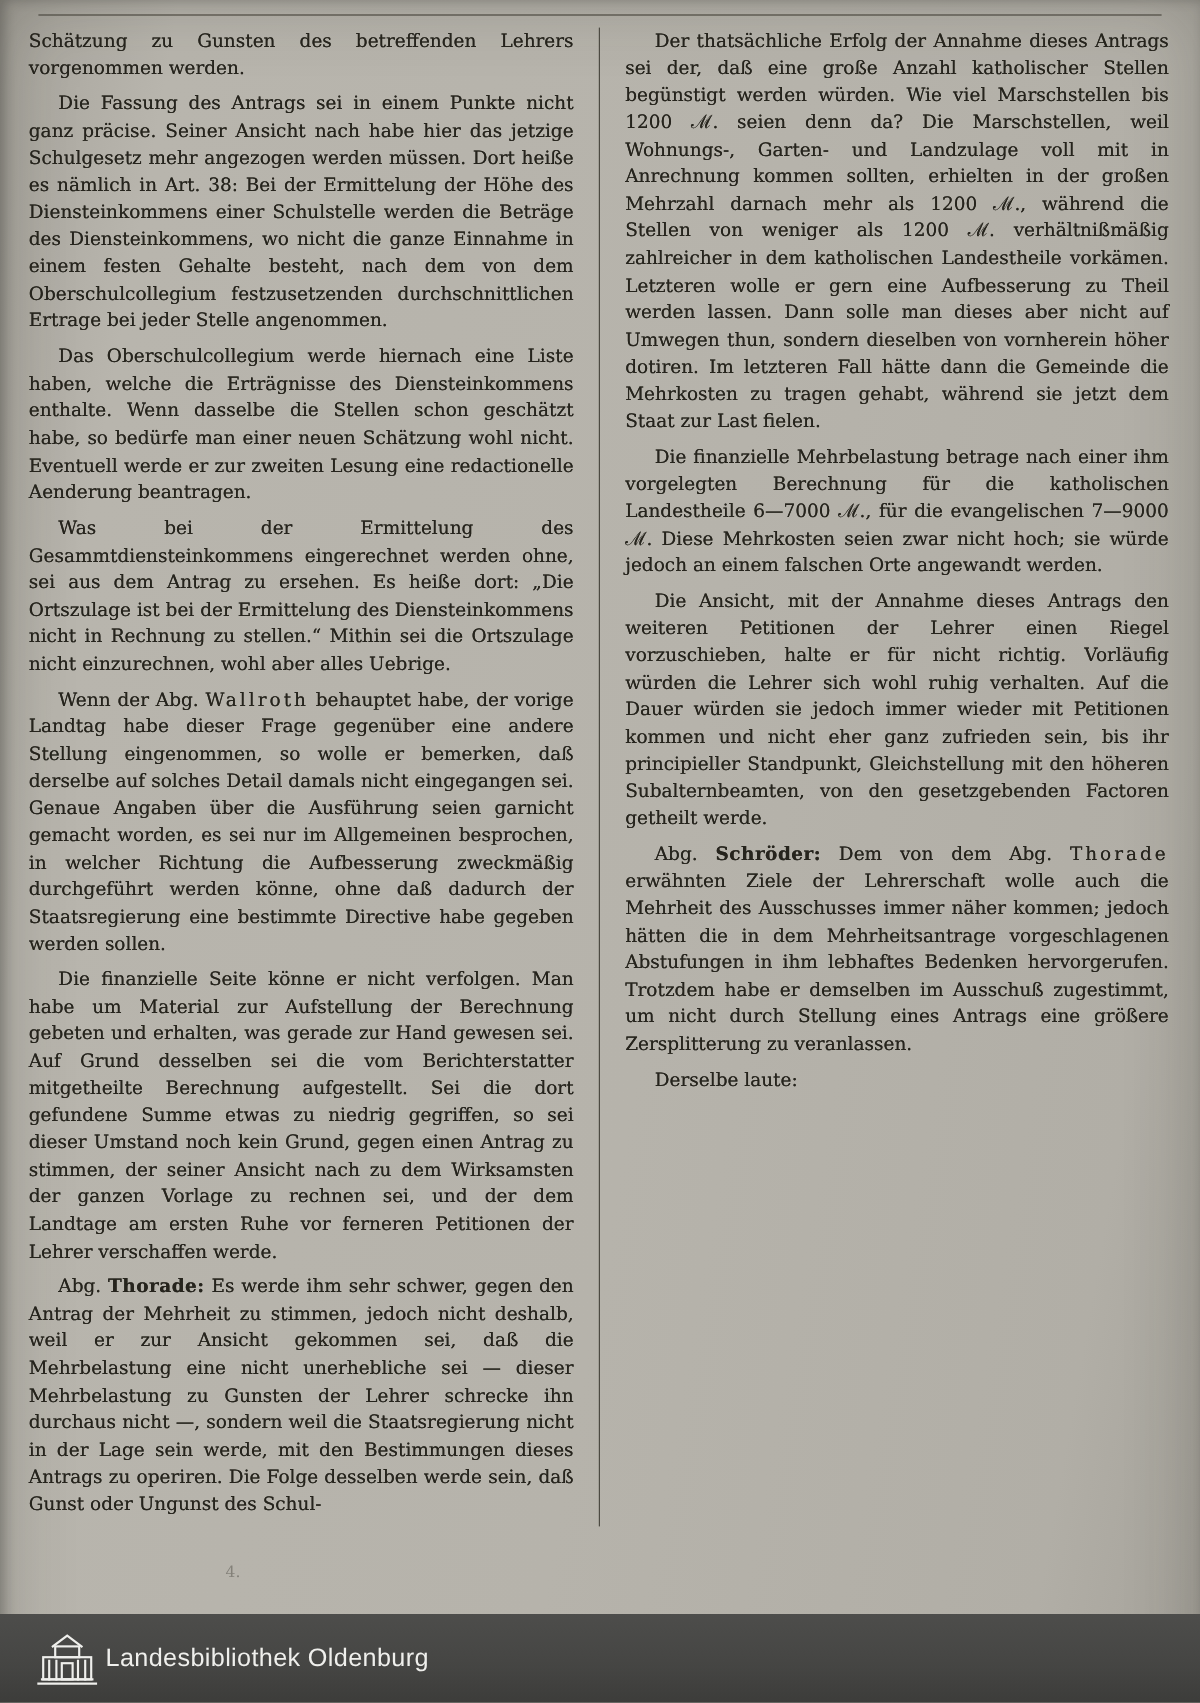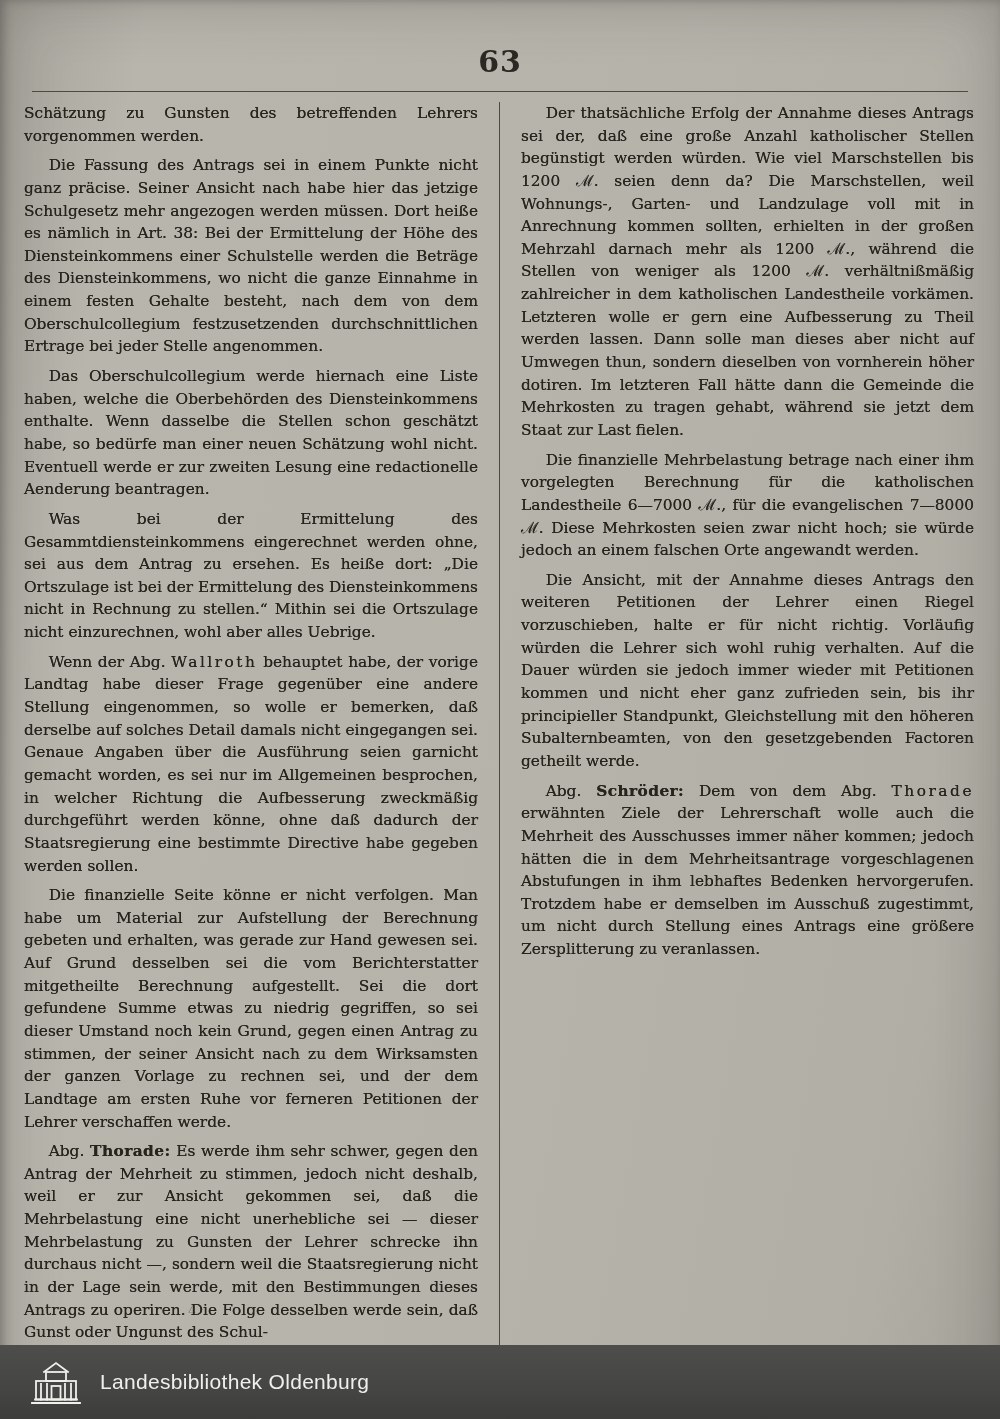--- a/index.html
+++ b/index.html
@@ -49,56 +49,56 @@
   .spaced-name{letter-spacing:2.5px;}
   .sheet-signature{
     position:absolute;left:188px;top:1303px;
     font-size:13px;opacity:.35;
   }
   .footer-bar{
     position:absolute;left:0;right:0;bottom:0;
     height:74px;
     background:linear-gradient(180deg,#4d4d4b 0%,#454543 60%,#3c3c3a 100%);
     display:flex;align-items:center;
-    padding-left:28px;gap:16px;
+    padding-left:28px;gap:4px;
     box-sizing:border-box;
   }
   .logo-box{width:56px;height:56px;flex:0 0 auto;display:flex;align-items:center;justify-content:center;}
   .library-name{
     font-family:"Liberation Sans", sans-serif;
     font-size:21px;
     color:#efefec;
     letter-spacing:.3px;
   }
 </style>
 </head>
 <body>
 
 <div class="page">
 
-  <div class="page-number">63</div>
   <div class="head-rule"></div>
 
   <div class="columns">
 
     <div class="col col-left">
       <p class="para noindent"><span>Schätzung zu Gunsten des betreffenden Lehrers vorgenommen werden.</span></p>
       <p class="para indent"><span>Die Fassung des Antrags sei in einem Punkte nicht ganz präcise. Seiner Ansicht nach habe hier das jetzige Schulgesetz mehr angezogen werden müssen. Dort heiße es nämlich in Art. 38: Bei der Ermittelung der Höhe des Diensteinkommens einer Schulstelle werden die Beträge des Diensteinkommens, wo nicht die ganze Einnahme in einem festen Gehalte besteht, nach dem von dem Oberschulcollegium festzusetzenden durchschnittlichen Ertrage bei jeder Stelle angenommen.</span></p>
-      <p class="para indent"><span>Das Oberschulcollegium werde hiernach eine Liste haben, welche die Oberbehörden des Diensteinkommens enthalte. Wenn dasselbe die Stellen schon geschätzt habe, so bedürfe man einer neuen Schätzung wohl nicht. Eventuell werde er zur zweiten Lesung eine redactionelle Aenderung beantragen.</span></p>
+      <p class="para indent"><span>Das Oberschulcollegium werde hiernach eine Liste haben, welche die Erträgnisse des Diensteinkommens enthalte. Wenn dasselbe die Stellen schon geschätzt habe, so bedürfe man einer neuen Schätzung wohl nicht. Eventuell werde er zur zweiten Lesung eine redactionelle Aenderung beantragen.</span></p>
       <p class="para indent"><span>Was bei der Ermittelung des Gesammtdiensteinkommens eingerechnet werden ohne, sei aus dem Antrag zu ersehen. Es heiße dort: „Die Ortszulage ist bei der Ermittelung des Diensteinkommens nicht in Rechnung zu stellen.“ Mithin sei die Ortszulage nicht einzurechnen, wohl aber alles Uebrige.</span></p>
       <p class="para indent"><span>Wenn der Abg. </span><span class="spaced-name">Wallroth</span><span> behauptet habe, der vorige Landtag habe dieser Frage gegenüber eine andere Stellung eingenommen, so wolle er bemerken, daß derselbe auf solches Detail damals nicht eingegangen sei. Genaue Angaben über die Ausführung seien garnicht gemacht worden, es sei nur im Allgemeinen besprochen, in welcher Richtung die Aufbesserung zweckmäßig durchgeführt werden könne, ohne daß dadurch der Staatsregierung eine bestimmte Directive habe gegeben werden sollen.</span></p>
       <p class="para indent"><span>Die finanzielle Seite könne er nicht verfolgen. Man habe um Material zur Aufstellung der Berechnung gebeten und erhalten, was gerade zur Hand gewesen sei. Auf Grund desselben sei die vom Berichterstatter mitgetheilte Berechnung aufgestellt. Sei die dort gefundene Summe etwas zu niedrig gegriffen, so sei dieser Umstand noch kein Grund, gegen einen Antrag zu stimmen, der seiner Ansicht nach zu dem Wirksamsten der ganzen Vorlage zu rechnen sei, und der dem Landtage am ersten Ruhe vor ferneren Petitionen der Lehrer verschaffen werde.</span></p>
       <p class="para indent"><span>Abg. </span><span class="speaker">Thorade:</span> <span>Es werde ihm sehr schwer, gegen den Antrag der Mehrheit zu stimmen, jedoch nicht deshalb, weil er zur Ansicht gekommen sei, daß die Mehrbelastung eine nicht unerhebliche sei — dieser Mehrbelastung zu Gunsten der Lehrer schrecke ihn durchaus nicht —, sondern weil die Staatsregierung nicht in der Lage sein werde, mit den Bestimmungen dieses Antrags zu operiren. Die Folge desselben werde sein, daß Gunst oder Ungunst des Schul-</span></p>
     </div>
 
     <div class="col col-right">
       <p class="para indent"><span>Der thatsächliche Erfolg der Annahme dieses Antrags sei der, daß eine große Anzahl katholischer Stellen begünstigt werden würden. Wie viel Marschstellen bis 1200 ℳ. seien denn da? Die Marschstellen, weil Wohnungs-, Garten- und Landzulage voll mit in Anrechnung kommen sollten, erhielten in der großen Mehrzahl darnach mehr als 1200 ℳ., während die Stellen von weniger als 1200 ℳ. verhältnißmäßig zahlreicher in dem katholischen Landestheile vorkämen. Letzteren wolle er gern eine Aufbesserung zu Theil werden lassen. Dann solle man dieses aber nicht auf Umwegen thun, sondern dieselben von vornherein höher dotiren. Im letzteren Fall hätte dann die Gemeinde die Mehrkosten zu tragen gehabt, während sie jetzt dem Staat zur Last fielen.</span></p>
-      <p class="para indent"><span>Die finanzielle Mehrbelastung betrage nach einer ihm vorgelegten Berechnung für die katholischen Landestheile 6—7000 ℳ., für die evangelischen 7—8000 ℳ. Diese Mehrkosten seien zwar nicht hoch; sie würde jedoch an einem falschen Orte angewandt werden.</span></p>
+      <p class="para indent"><span>Die finanzielle Mehrbelastung betrage nach einer ihm vorgelegten Berechnung für die katholischen Landestheile 6—7000 ℳ., für die evangelischen 7—9000 ℳ. Diese Mehrkosten seien zwar nicht hoch; sie würde jedoch an einem falschen Orte angewandt werden.</span></p>
       <p class="para indent"><span>Die Ansicht, mit der Annahme dieses Antrags den weiteren Petitionen der Lehrer einen Riegel vorzuschieben, halte er für nicht richtig. Vorläufig würden die Lehrer sich wohl ruhig verhalten. Auf die Dauer würden sie jedoch immer wieder mit Petitionen kommen und nicht eher ganz zufrieden sein, bis ihr principieller Standpunkt, Gleichstellung mit den höheren Subalternbeamten, von den gesetzgebenden Factoren getheilt werde.</span></p>
       <p class="para indent"><span>Abg. </span><span class="speaker">Schröder:</span><span> Dem von dem Abg. </span><span class="spaced-name">Thorade</span><span> erwähnten Ziele der Lehrerschaft wolle auch die Mehrheit des Ausschusses immer näher kommen; jedoch hätten die in dem Mehrheitsantrage vorgeschlagenen Abstufungen in ihm lebhaftes Bedenken hervorgerufen. Trotzdem habe er demselben im Ausschuß zugestimmt, um nicht durch Stellung eines Antrags eine größere Zersplitterung zu veranlassen.</span></p>
+      <p class="para indent"><span>Derselbe laute:</span></p>
     </div>
 
   </div>
 
   <div class="sheet-signature">4.</div>
 
   <div class="footer-bar">
     <div class="logo-box">
       <svg width="54" height="54" viewBox="0 0 54 54" fill="none" stroke="#efefec" stroke-width="1.8" stroke-linecap="square">
 

